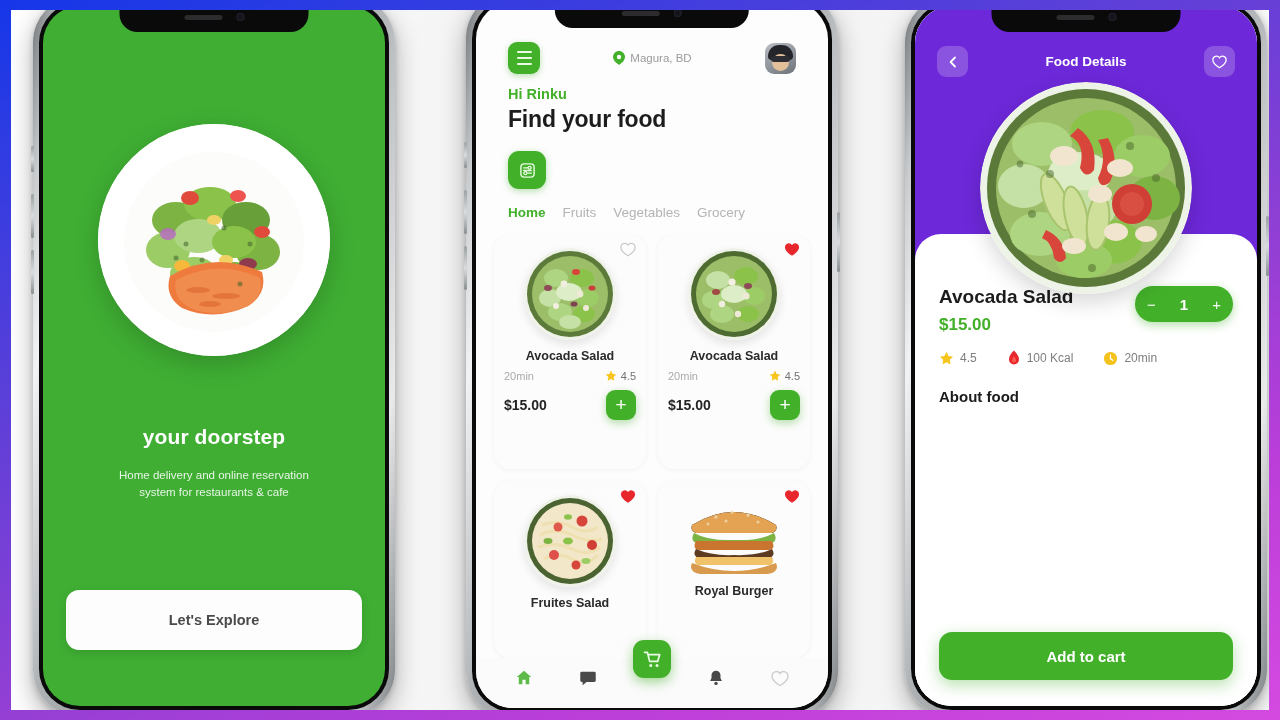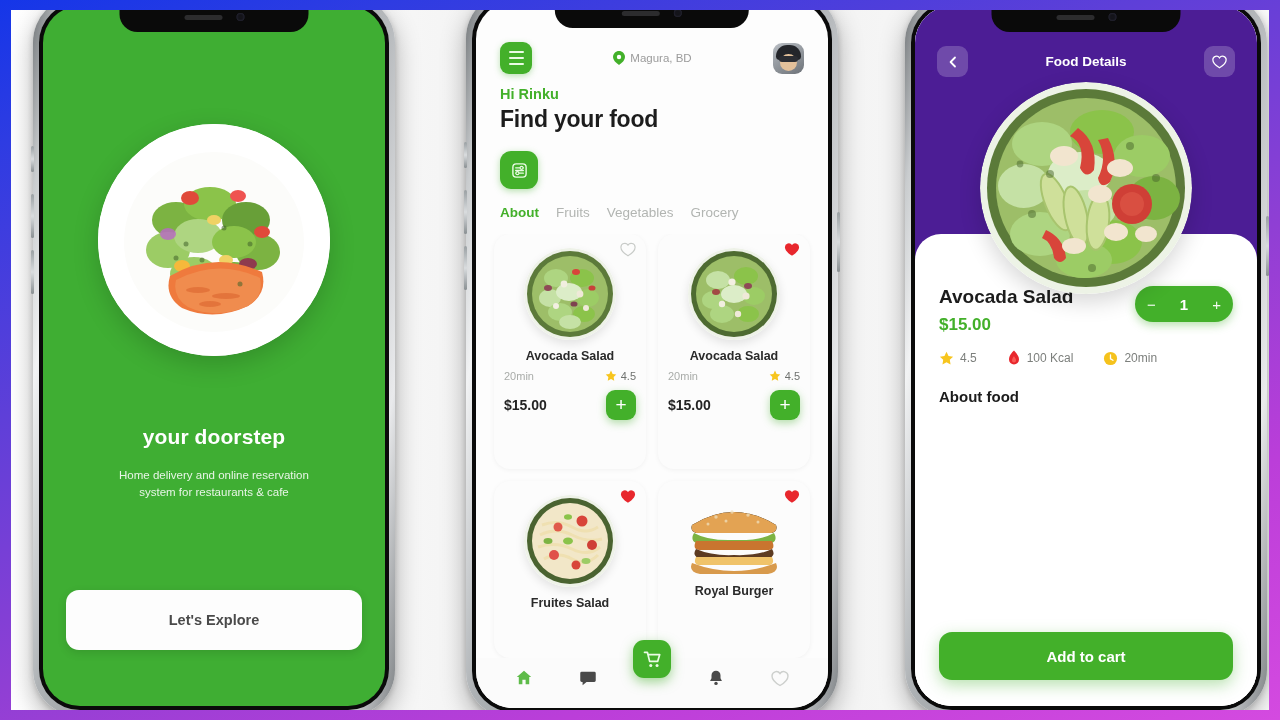--- a/index.html
+++ b/index.html
@@ -101,21 +101,21 @@
     width: 296px; height: 60px; border-radius: 13px;
     background: #fdfdfd; color: #4a4a4a;
     font-size: 14.5px; font-weight: 700;
     display: flex; align-items: center; justify-content: center;
     box-shadow: 0 3px 10px rgba(0,0,0,0.12);
     cursor: pointer;
   }
 
   
   .home { width: 100%; height: 100%; background: #fdfdfd; display: flex; flex-direction: column; }
-  .home-head { padding: 40px 24px 0; }
+  .home-head { padding: 40px 32px 0; }
   .home-topbar { display: flex; align-items: center; justify-content: space-between; }
   .menu-btn {
     width: 32px; height: 32px; border-radius: 9px; background: #43b02a;
     display: flex; flex-direction: column; align-items: center; justify-content: center; gap: 3.5px;
     cursor: pointer; box-shadow: 0 2px 6px rgba(67,176,42,0.35);
   }
   .menu-btn span { display:block; width: 15px; height: 2.4px; border-radius: 2px; background: #eafbe4; }
   .loc { display: flex; align-items: center; gap: 5px; font-size: 11.5px; color: #9b9b9b; }
   .avatar {
     width: 31px; height: 31px; border-radius: 9px; overflow: hidden;
@@ -186,21 +186,21 @@
   .tabbar .tab { cursor: pointer; opacity: .85; }
   .fab {
     position: absolute; left: 50%; transform: translateX(-50%);
     bottom: 30px; width: 38px; height: 38px; border-radius: 11px;
     background: #43b02a; display: flex; align-items: center; justify-content: center;
     box-shadow: 0 4px 12px rgba(67,176,42,0.50); cursor: pointer;
   }
 
   
   .detail { width: 100%; height: 100%; background: #ffffff; display: flex; flex-direction: column; position: relative; }
-  .detail-hero { height: 262px; background: #4c1d95; position: relative; flex: none; }
+  .detail-hero { height: 262px; background: #6d28d9; position: relative; flex: none; }
   .detail-top {
     position: absolute; top: 40px; left: 0; right: 0;
     display: flex; align-items: center; justify-content: space-between;
     padding: 0 22px; z-index: 6;
   }
   .ghost-btn {
     width: 31px; height: 31px; border-radius: 9px;
     background: rgba(255,255,255,0.20);
     display: flex; align-items: center; justify-content: center; cursor: pointer;
   }
@@ -359,21 +359,21 @@
                   <line x1="5" y1="6.2" x2="13" y2="6.2" stroke="#eafbe4" stroke-width="1.5" stroke-linecap="round"></line>
                   <line x1="5" y1="9" x2="13" y2="9" stroke="#eafbe4" stroke-width="1.5" stroke-linecap="round"></line>
                   <line x1="5" y1="11.8" x2="13" y2="11.8" stroke="#eafbe4" stroke-width="1.5" stroke-linecap="round"></line>
                   <circle cx="11.2" cy="6.2" r="1.6" fill="#43b02a" stroke="#eafbe4" stroke-width="1.2"></circle>
                   <circle cx="6.8" cy="11.8" r="1.6" fill="#43b02a" stroke="#eafbe4" stroke-width="1.2"></circle>
                 </svg>
               </div>
             </div>
 
             <div class="cats">
-              <span class="cat active">About</span>
+              <span class="cat active">Home</span>
               <span class="cat">Fruits</span>
               <span class="cat">Vegetables</span>
               <span class="cat">Grocery</span>
             </div>
           </div>
 
           <div class="grid">
 
             <div class="card">
               <svg class="fav" width="16" height="15" viewBox="0 0 18 16">

